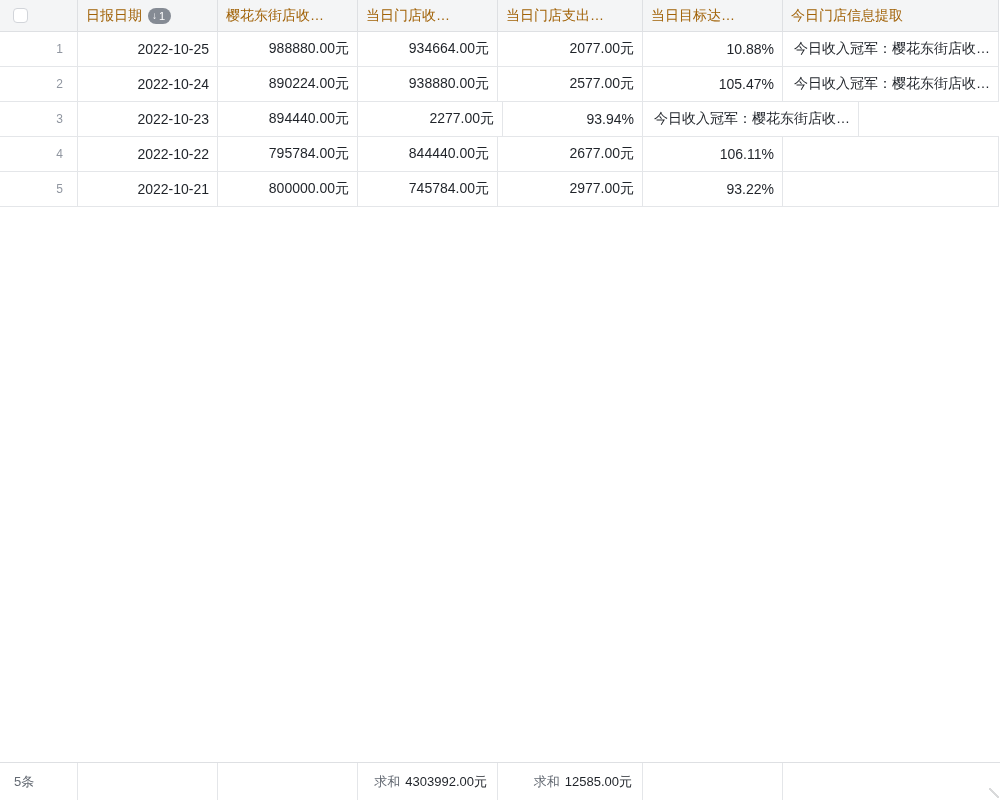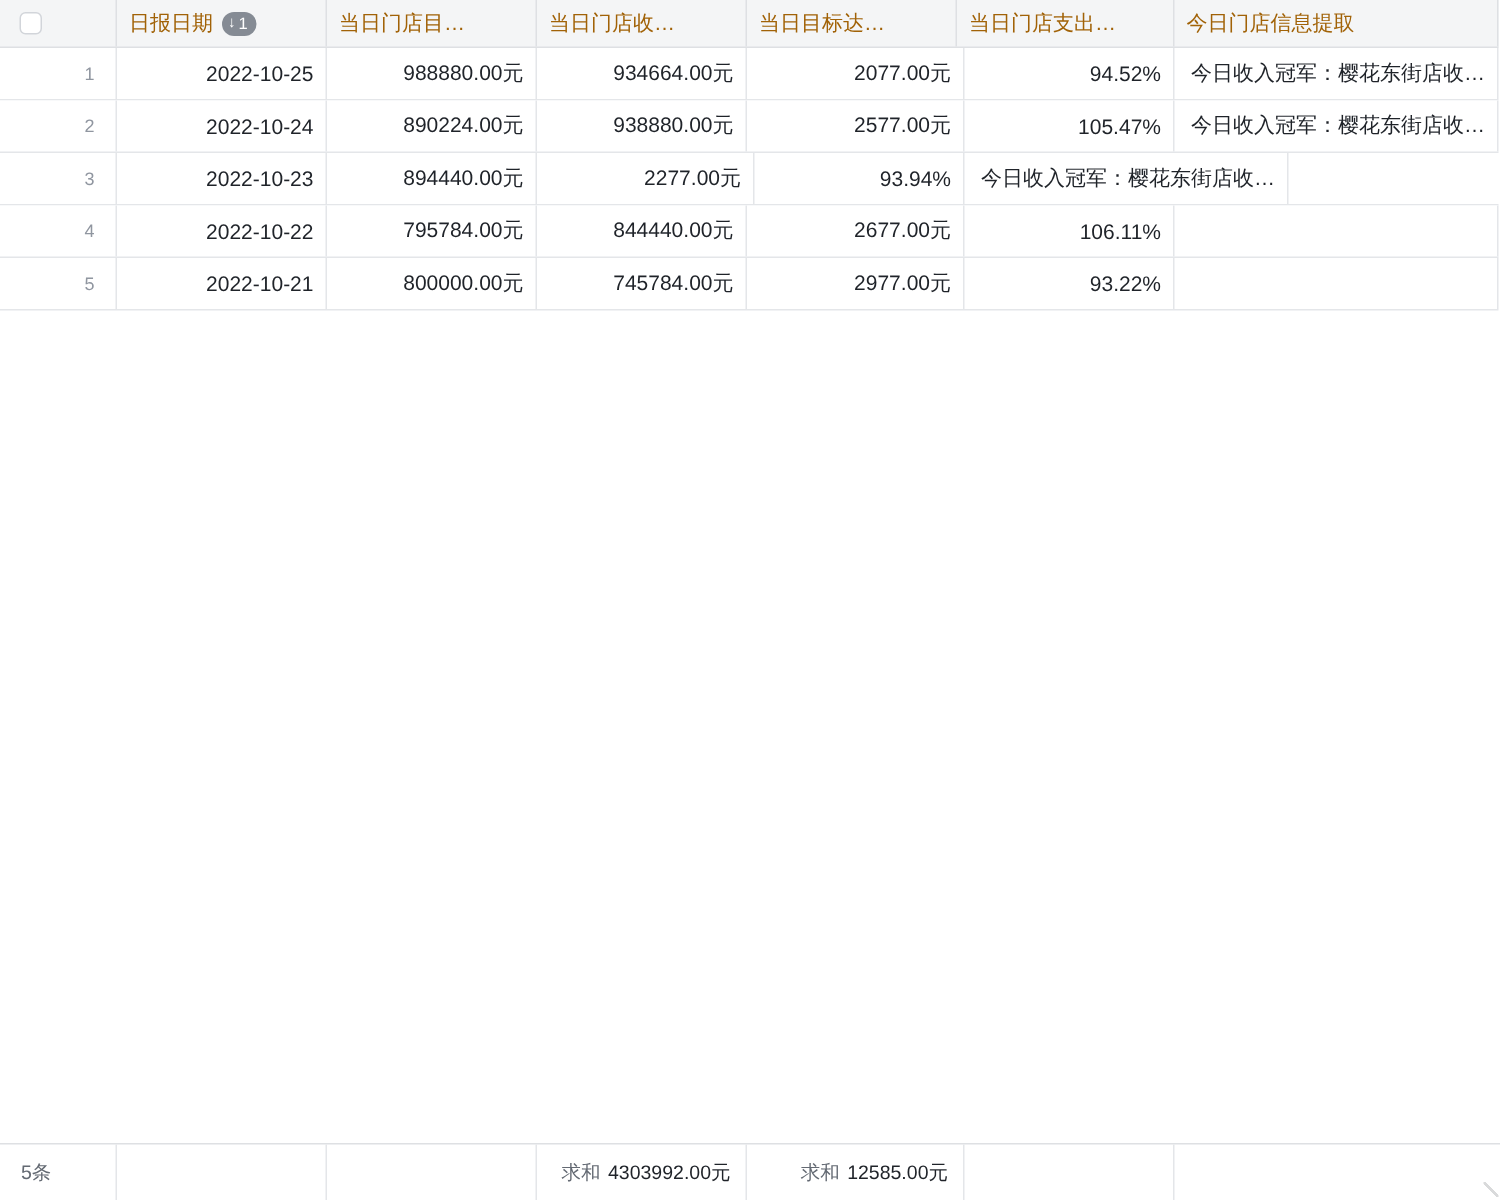--- a/index.html
+++ b/index.html
@@ -81,31 +81,31 @@
           <span class="checkbox"></span>
         </div>
         <div class="hcell c1" style="width: 140px;">
           <span class="hlabel">日报日期</span>
           <span class="sort-badge">
             <span class="arrow">↓</span>
             <span>1</span>
           </span>
         </div>
         <div class="hcell c2" style="width: 140px;">
-          <span class="hlabel">当日门店目…</span>
+          <span class="hlabel">樱花东街店收…</span>
         </div>
         <div class="hcell c3" style="width: 140px;">
           <span class="hlabel">当日门店收…</span>
         </div>
+        <div class="hcell c4" style="width: 145px;">
+          <span class="hlabel">当日门店支出…</span>
+        </div>
         <div class="hcell c5" style="width: 140px;">
           <span class="hlabel">当日目标达…</span>
         </div>
-        <div class="hcell c4" style="width: 145px;">
-          <span class="hlabel">当日门店支出…</span>
-        </div>
         <div class="hcell c6" style="width: 216px;">
           <span class="hlabel">今日门店信息提取</span>
         </div>
       </div>
     <div>
         <div class="trow">
           <div class="tcell rownum" style="width: 78px;">
             <span>1</span>
           </div>
           <div class="tcell" style="width: 140px;">
@@ -114,21 +114,21 @@
           <div class="tcell al-r" style="width: 140px;">
             <span>988880.00元</span>
           </div>
           <div class="tcell al-r" style="width: 140px;">
             <span>934664.00元</span>
           </div>
           <div class="tcell al-r" style="width: 145px;">
             <span>2077.00元</span>
           </div>
           <div class="tcell al-r" style="width: 140px;">
-            <span>94.52%</span>
+            <span>10.88%</span>
           </div>
           <div class="tcell info-col" style="width: 216px;">
             <span>今日收入冠军：樱花东街店收…</span>
           </div>
         </div>
         <div class="trow">
           <div class="tcell rownum" style="width: 78px;">
             <span>2</span>
           </div>
           <div class="tcell" style="width: 140px;">

